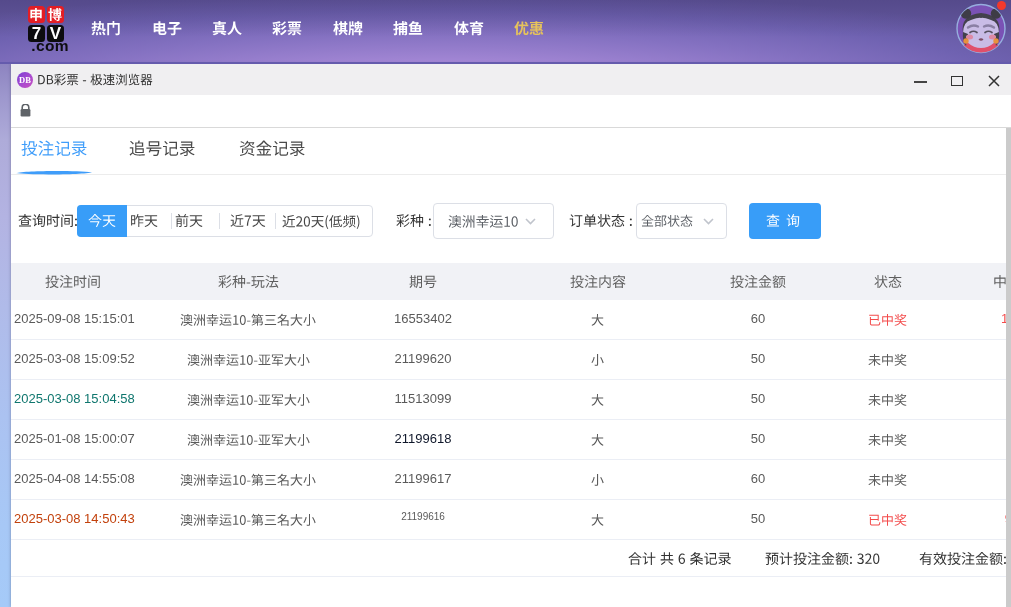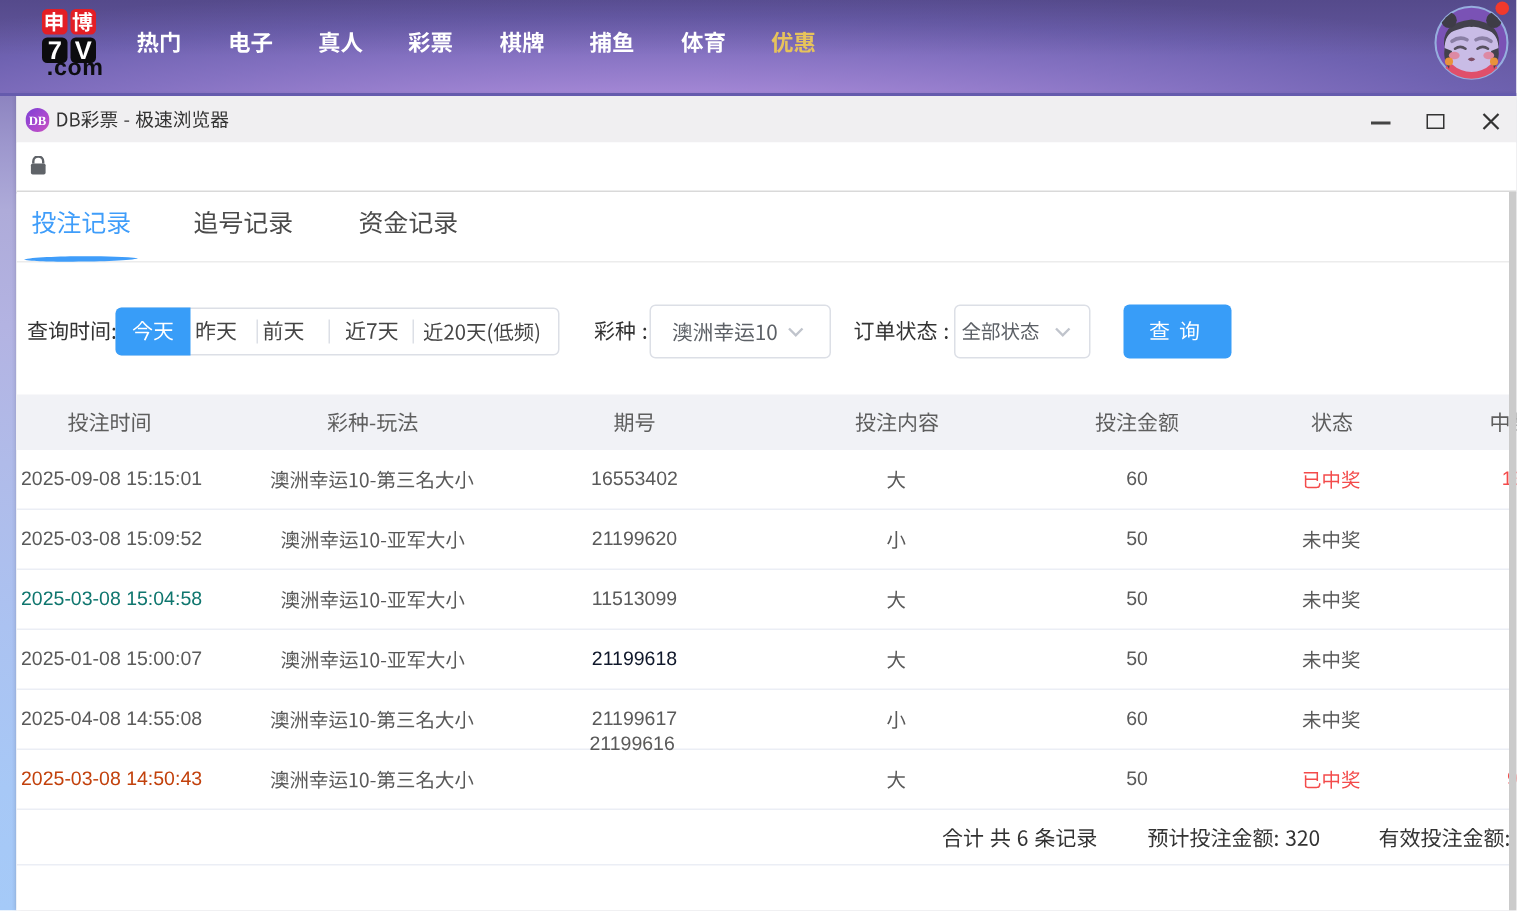--- a/index.html
+++ b/index.html
@@ -257,21 +257,21 @@
       </svg></div>
 <div class="abs" style="left:728px;top:471px;width:60px;text-align:center;font-size:13px;color:#5a5a5a">60</div>
 <div class="abs" style="left:868.0px;top:471.0px;"><svg class="" width="40" height="18" viewBox="0 -13.780000000000001 40 18">
         <path d="M6.0 -10.9V-8.8H1.7V-7.8H6.0V-5.6H0.8V-4.6H5.4C4.2 -2.9 2.3 -1.3 0.4 -0.5C0.7 -0.3 1.0 0.1 1.2 0.3C2.9 -0.6 4.7 -2.1 6.0 -3.8V1.0H7.0V-3.9C8.3 -2.2 10.1 -0.5 11.8 0.3C12.0 0.1 12.3 -0.3 12.6 -0.5C10.7 -1.3 8.7 -2.9 7.6 -4.6H12.2V-5.6H7.0V-7.8H11.4V-8.8H7.0V-10.9Z M19.0 -10.9V-8.6H14.2V-2.4H15.2V-3.2H19.0V1.0H20.0V-3.2H23.7V-2.5H24.7V-8.6H20.0V-10.9ZM15.2 -4.2V-7.6H19.0V-4.2ZM23.7 -4.2H20.0V-7.6H23.7Z M27.0 -9.9C27.4 -9.2 28.0 -8.3 28.2 -7.8L29.0 -8.2C28.8 -8.8 28.2 -9.6 27.7 -10.2ZM32.0 -4.5C32.0 -4.2 31.9 -3.9 31.9 -3.6H26.8V-2.7H31.6C31.0 -1.2 29.7 -0.3 26.6 0.2C26.7 0.4 27.0 0.8 27.0 1.0C30.3 0.5 31.8 -0.7 32.5 -2.3C33.5 -0.4 35.2 0.6 37.9 1.0C38.0 0.7 38.3 0.3 38.5 0.1C35.9 -0.2 34.1 -1.0 33.3 -2.7H38.2V-3.6H32.9C33.0 -3.9 33.0 -4.2 33.1 -4.5ZM26.6 -6.1 27.0 -5.3C27.8 -5.7 28.7 -6.2 29.6 -6.7V-4.5H30.6V-10.9H29.6V-7.6C28.5 -7.0 27.4 -6.5 26.6 -6.1ZM33.8 -11.0C33.3 -10.0 32.2 -8.9 31.1 -8.3C31.3 -8.1 31.5 -7.8 31.7 -7.6C32.3 -8.0 32.9 -8.4 33.4 -9.0H37.1C36.6 -8.0 35.9 -7.3 35.0 -6.7C34.6 -7.2 34.0 -7.9 33.4 -8.3L32.7 -7.9C33.2 -7.4 33.9 -6.8 34.3 -6.3C33.3 -5.8 32.1 -5.6 30.9 -5.4C31.1 -5.2 31.3 -4.8 31.4 -4.6C34.6 -5.1 37.2 -6.4 38.3 -9.6L37.7 -9.9L37.5 -9.8H34.2C34.4 -10.1 34.5 -10.4 34.7 -10.7Z" fill="#5a5a5a"></path>
       </svg></div>
 <div class="line" style="left:11px;top:499px;width:995px;height:1px"></div>
 <div class="abs" style="left:14px;top:511px;width:130px;font-size:13px;color:#c2410c;letter-spacing:0px">2025-03-08 14:50:43</div>
 <div class="abs" style="left:180.0px;top:511.0px;"><svg class="" width="136" height="18" viewBox="0 -13.780000000000001 136 18">
         <path d="M1.1 -10.1C1.9 -9.7 2.8 -9.1 3.2 -8.7L3.8 -9.5C3.3 -9.9 2.4 -10.5 1.7 -10.8ZM0.5 -6.6C1.3 -6.2 2.2 -5.7 2.7 -5.3L3.2 -6.1C2.8 -6.5 1.8 -7.0 1.0 -7.3ZM0.8 0.3 1.7 0.9C2.2 -0.3 2.9 -1.9 3.4 -3.3L2.7 -3.8C2.1 -2.4 1.3 -0.7 0.8 0.3ZM7.5 -10.9C7.4 -10.6 7.3 -10.1 7.1 -9.6H4.3V-3.2H5.2V-8.8H10.9V-3.3H11.8V-9.6H8.1L8.6 -10.7ZM9.4 -7.7C9.3 -7.4 9.0 -6.9 8.8 -6.6L9.2 -6.4H8.3V-7.8C9.0 -7.9 9.6 -8.0 10.0 -8.1L9.6 -8.6C8.7 -8.4 7.1 -8.2 5.8 -8.1C5.8 -8.0 5.9 -7.7 6.0 -7.6C6.5 -7.6 7.1 -7.7 7.6 -7.7V-6.4H6.8L7.2 -6.6C7.1 -6.8 6.8 -7.3 6.6 -7.6L6.1 -7.4C6.3 -7.1 6.5 -6.7 6.6 -6.4H5.7V-5.8H7.3C6.8 -5.1 6.1 -4.5 5.4 -4.2C5.6 -4.1 5.8 -3.8 5.9 -3.7C6.5 -4.0 7.1 -4.6 7.6 -5.3V-3.7H8.3V-5.1C8.9 -4.7 9.6 -4.2 9.9 -3.9L10.3 -4.5C9.9 -4.7 8.7 -5.5 8.3 -5.8V-5.8H10.4V-6.4H9.3C9.5 -6.7 9.7 -7.1 10.0 -7.4ZM7.5 -3.4C7.5 -3.2 7.5 -2.9 7.4 -2.7H3.6V-1.8H7.1C6.6 -0.8 5.6 -0.1 3.4 0.2C3.5 0.4 3.8 0.8 3.9 1.1C6.2 0.6 7.4 -0.2 8.0 -1.5C8.7 -0.1 10.0 0.7 12.0 1.0C12.1 0.8 12.4 0.4 12.6 0.2C10.7 -0.0 9.4 -0.7 8.7 -1.8H12.3V-2.7H8.4C8.4 -2.9 8.4 -3.2 8.5 -3.4Z M18.4 -10.6V-6.1C18.4 -3.7 18.2 -1.4 16.6 0.5C16.8 0.6 17.2 0.9 17.4 1.0C19.1 -1.0 19.3 -3.5 19.3 -6.1V-10.6ZM17.3 -7.2C17.1 -6.2 16.8 -4.9 16.3 -4.1L17.0 -3.7C17.6 -4.5 17.9 -5.9 18.1 -7.0ZM19.3 -6.8C19.7 -5.9 20.1 -4.7 20.2 -3.9L20.9 -4.2C20.8 -5.0 20.5 -6.2 20.0 -7.0ZM14.1 -10.1C14.8 -9.7 15.7 -9.1 16.2 -8.6L16.8 -9.4C16.3 -9.8 15.3 -10.4 14.6 -10.8ZM13.5 -6.6C14.2 -6.2 15.2 -5.6 15.7 -5.3L16.3 -6.0C15.8 -6.4 14.8 -6.9 14.0 -7.3ZM13.8 0.4 14.6 0.9C15.2 -0.3 15.9 -1.9 16.3 -3.3L15.6 -3.8C15.0 -2.3 14.3 -0.7 13.8 0.4ZM23.9 -10.6V-4.6C23.7 -5.4 23.2 -6.5 22.7 -7.3L22.0 -7.0V-10.4H21.1V0.8H22.0V-6.8C22.6 -5.9 23.1 -4.7 23.3 -3.9L23.9 -4.2V1.0H24.9V-10.6Z M29.1 -6.2C29.4 -5.6 29.8 -4.9 29.9 -4.4H27.0V-3.6H32.0V-2.0H27.7V-1.2H32.0V1.1H33.0V-1.2H37.4V-2.0H33.0V-3.6H38.0V-4.4H34.9C35.3 -5.0 35.7 -5.6 36.0 -6.2L35.7 -6.3H38.4V-7.2H33.0V-8.7H37.0V-9.5H33.0V-10.9H32.0V-9.5H28.0V-8.7H32.0V-7.2H26.6V-6.3H29.7ZM30.0 -6.3H34.9C34.6 -5.7 34.3 -5.0 34.0 -4.5L34.1 -4.4H30.6L30.9 -4.5C30.8 -5.0 30.4 -5.7 30.0 -6.3Z M40.2 -10.2C41.0 -9.7 41.9 -9.0 42.3 -8.5L43.0 -9.2C42.5 -9.7 41.6 -10.3 40.8 -10.8ZM39.7 -7.5C40.5 -7.1 41.5 -6.4 41.9 -5.9L42.6 -6.6C42.1 -7.1 41.1 -7.8 40.3 -8.2ZM44.0 -10.2V-9.3H50.5V-10.2ZM42.3 -4.9H39.6V-4.0H41.3V-1.5C40.7 -1.0 40.0 -0.4 39.4 -0.0L39.9 0.9C40.6 0.4 41.2 -0.2 41.8 -0.8C42.7 0.3 43.9 0.7 45.6 0.8C47.0 0.8 49.8 0.8 51.2 0.8C51.3 0.5 51.4 0.0 51.5 -0.2C50.0 -0.1 47.0 -0.1 45.6 -0.1C44.0 -0.2 42.9 -0.6 42.3 -1.6ZM48.2 -5.1C48.6 -4.5 49.2 -3.7 49.6 -3.0L45.4 -2.7C45.9 -3.7 46.4 -5.1 46.9 -6.2H51.5V-7.1H43.1V-6.2H45.7C45.4 -5.1 44.9 -3.6 44.4 -2.6L43.3 -2.6L43.4 -1.6C45.1 -1.7 47.7 -2.0 50.1 -2.2C50.3 -1.8 50.5 -1.4 50.6 -1.1L51.4 -1.6C51.0 -2.7 49.9 -4.3 48.9 -5.4Z M53.1 0.0H58.4V-1.0H56.5V-9.5H55.5C55.0 -9.2 54.4 -9.0 53.6 -8.9V-8.1H55.3V-1.0H53.1Z M62.8 0.2C64.6 0.2 65.8 -1.5 65.8 -4.8C65.8 -8.1 64.6 -9.7 62.8 -9.7C61.0 -9.7 59.9 -8.1 59.9 -4.8C59.9 -1.5 61.0 0.2 62.8 0.2ZM62.8 -0.8C61.8 -0.8 61.0 -2.0 61.0 -4.8C61.0 -7.6 61.8 -8.8 62.8 -8.8C63.9 -8.8 64.6 -7.6 64.6 -4.8C64.6 -2.0 63.9 -0.8 62.8 -0.8Z M67.0 -3.2H70.4V-4.1H67.0Z M73.2 -5.2C73.0 -4.2 72.7 -2.9 72.4 -2.0L73.4 -1.9L73.5 -2.4H76.1C74.9 -1.3 73.1 -0.4 71.5 0.1C71.7 0.2 72.0 0.6 72.1 0.8C73.8 0.3 75.7 -0.8 77.0 -2.0V1.0H77.9V-2.4H81.8C81.7 -1.2 81.6 -0.7 81.4 -0.5C81.3 -0.4 81.1 -0.4 80.9 -0.4C80.7 -0.4 80.1 -0.4 79.4 -0.4C79.6 -0.2 79.7 0.2 79.7 0.5C80.4 0.5 81.0 0.5 81.3 0.5C81.7 0.4 82.0 0.4 82.2 0.1C82.5 -0.2 82.7 -1.0 82.9 -2.8C82.9 -2.9 82.9 -3.2 82.9 -3.2H77.9V-4.4H82.1V-7.4H72.6V-6.5H77.0V-5.2ZM74.0 -4.4H77.0V-3.2H73.7ZM77.9 -6.5H81.2V-5.2H77.9ZM73.3 -11.0C72.9 -9.8 72.2 -8.7 71.4 -7.9C71.6 -7.8 72.0 -7.5 72.2 -7.4C72.6 -7.8 73.0 -8.4 73.4 -9.0H73.9C74.2 -8.5 74.4 -7.9 74.5 -7.5L75.3 -7.8C75.3 -8.1 75.1 -8.6 74.9 -9.0H77.3V-9.8H73.8C74.0 -10.1 74.1 -10.4 74.2 -10.7ZM78.5 -11.0C78.0 -9.8 77.2 -8.7 76.3 -8.0C76.6 -7.9 77.0 -7.6 77.1 -7.4C77.6 -7.9 78.1 -8.4 78.5 -9.0H79.4C79.8 -8.5 80.2 -7.9 80.3 -7.4L81.2 -7.8C81.0 -8.1 80.7 -8.6 80.4 -9.0H83.3V-9.8H78.9C79.1 -10.1 79.2 -10.4 79.4 -10.8Z M85.5 -9.7V-8.7H95.4V-9.7ZM86.4 -5.4V-4.4H94.4V-5.4ZM84.8 -0.9V0.1H96.1V-0.9Z M101.8 -11.0C101.1 -9.6 99.6 -7.9 97.4 -6.7C97.7 -6.5 98.0 -6.2 98.1 -6.0C98.7 -6.3 99.3 -6.7 99.8 -7.1C100.7 -6.5 101.6 -5.7 102.2 -5.0C100.8 -3.8 99.0 -3.0 97.4 -2.5C97.6 -2.3 97.8 -1.9 97.9 -1.6C99.0 -2.0 100.1 -2.5 101.2 -3.1V1.0H102.1V0.5H107.5V1.1H108.5V-4.5H103.1C104.7 -5.8 105.9 -7.4 106.7 -9.3L106.0 -9.7L105.9 -9.6H102.2C102.5 -10.0 102.7 -10.4 102.9 -10.8ZM107.5 -0.4H102.1V-3.6H107.5ZM101.5 -8.7H105.4C104.8 -7.6 104.0 -6.6 103.0 -5.7C102.4 -6.3 101.4 -7.2 100.5 -7.8C100.9 -8.1 101.2 -8.4 101.5 -8.7Z M115.9 -10.9C115.9 -9.9 115.9 -8.6 115.7 -7.2H110.7V-6.2H115.6C115.0 -3.7 113.8 -1.2 110.5 0.2C110.8 0.4 111.1 0.8 111.2 1.0C114.4 -0.4 115.8 -2.9 116.5 -5.4C117.5 -2.5 119.1 -0.2 121.7 1.0C121.8 0.7 122.1 0.3 122.4 0.1C119.9 -0.9 118.2 -3.3 117.3 -6.2H122.2V-7.2H116.8C117.0 -8.6 117.0 -9.9 117.0 -10.9Z M129.0 -10.7V-0.3C129.0 -0.1 128.9 0.0 128.6 0.0C128.3 0.1 127.4 0.1 126.5 0.0C126.6 0.3 126.8 0.8 126.9 1.0C128.1 1.1 128.9 1.0 129.4 0.9C129.8 0.7 130.0 0.4 130.0 -0.3V-10.7ZM132.1 -7.4C133.2 -5.6 134.3 -3.1 134.6 -1.6L135.6 -2.0C135.3 -3.6 134.2 -6.0 133.0 -7.8ZM125.6 -7.7C125.2 -5.9 124.5 -3.7 123.4 -2.3C123.6 -2.2 124.1 -2.0 124.3 -1.8C125.5 -3.2 126.2 -5.6 126.7 -7.5Z" fill="#5a5a5a"></path>
       </svg></div>
-<div class="abs" style="left:393px;top:488px;width:60px;font-size:13px;color:#5a5a5a">21199616</div>
+<div class="abs" style="left:393px;top:511px;width:60px;text-align:center;font-size:10px;color:#5a5a5a">21199616</div>
 <div class="abs" style="left:591.0px;top:511.0px;"><svg class="" width="14" height="18" viewBox="0 -13.780000000000001 14 18">
         <path d="M6.0 -10.9C6.0 -9.9 6.0 -8.6 5.8 -7.2H0.8V-6.2H5.6C5.1 -3.7 3.8 -1.2 0.6 0.2C0.8 0.4 1.1 0.8 1.3 1.0C4.5 -0.4 5.9 -2.9 6.5 -5.4C7.5 -2.5 9.2 -0.2 11.7 1.0C11.9 0.7 12.2 0.3 12.5 0.1C9.9 -0.9 8.2 -3.3 7.3 -6.2H12.2V-7.2H6.8C7.0 -8.6 7.0 -9.9 7.0 -10.9Z" fill="#5a5a5a"></path>
       </svg></div>
 <div class="abs" style="left:728px;top:511px;width:60px;text-align:center;font-size:13px;color:#5a5a5a">50</div>
 <div class="abs" style="left:868.0px;top:511.0px;"><svg class="" width="40" height="18" viewBox="0 -13.780000000000001 40 18">
         <path d="M1.2 -10.1V-9.1H9.7V-5.7H2.9V-7.9H1.9V-1.3C1.9 0.3 2.6 0.7 4.7 0.7C5.2 0.7 9.0 0.7 9.6 0.7C11.7 0.7 12.1 -0.0 12.4 -2.4C12.1 -2.5 11.6 -2.7 11.4 -2.8C11.2 -0.7 11.0 -0.3 9.6 -0.3C8.7 -0.3 5.3 -0.3 4.6 -0.3C3.2 -0.3 2.9 -0.5 2.9 -1.3V-4.8H9.7V-4.1H10.7V-10.1Z M19.0 -10.9V-8.6H14.2V-2.4H15.2V-3.2H19.0V1.0H20.0V-3.2H23.7V-2.5H24.7V-8.6H20.0V-10.9ZM15.2 -4.2V-7.6H19.0V-4.2ZM23.7 -4.2H20.0V-7.6H23.7Z M27.0 -9.9C27.4 -9.2 28.0 -8.3 28.2 -7.8L29.0 -8.2C28.8 -8.8 28.2 -9.6 27.7 -10.2ZM32.0 -4.5C32.0 -4.2 31.9 -3.9 31.9 -3.6H26.8V-2.7H31.6C31.0 -1.2 29.7 -0.3 26.6 0.2C26.7 0.4 27.0 0.8 27.0 1.0C30.3 0.5 31.8 -0.7 32.5 -2.3C33.5 -0.4 35.2 0.6 37.9 1.0C38.0 0.7 38.3 0.3 38.5 0.1C35.9 -0.2 34.1 -1.0 33.3 -2.7H38.2V-3.6H32.9C33.0 -3.9 33.0 -4.2 33.1 -4.5ZM26.6 -6.1 27.0 -5.3C27.8 -5.7 28.7 -6.2 29.6 -6.7V-4.5H30.6V-10.9H29.6V-7.6C28.5 -7.0 27.4 -6.5 26.6 -6.1ZM33.8 -11.0C33.3 -10.0 32.2 -8.9 31.1 -8.3C31.3 -8.1 31.5 -7.8 31.7 -7.6C32.3 -8.0 32.9 -8.4 33.4 -9.0H37.1C36.6 -8.0 35.9 -7.3 35.0 -6.7C34.6 -7.2 34.0 -7.9 33.4 -8.3L32.7 -7.9C33.2 -7.4 33.9 -6.8 34.3 -6.3C33.3 -5.8 32.1 -5.6 30.9 -5.4C31.1 -5.2 31.3 -4.8 31.4 -4.6C34.6 -5.1 37.2 -6.4 38.3 -9.6L37.7 -9.9L37.5 -9.8H34.2C34.4 -10.1 34.5 -10.4 34.7 -10.7Z" fill="#f34b4b"></path>
       </svg></div>
 <div class="abs" style="left:991px;top:511px;width:60px;text-align:center;font-size:13px;color:#f34b4b">96.00</div>
 <div class="line" style="left:11px;top:539px;width:995px;height:1px"></div>
 <div class="abs" style="left:628px;top:548.8px;"><svg class="" width="104" height="20" viewBox="0 -14.84 104 20">

